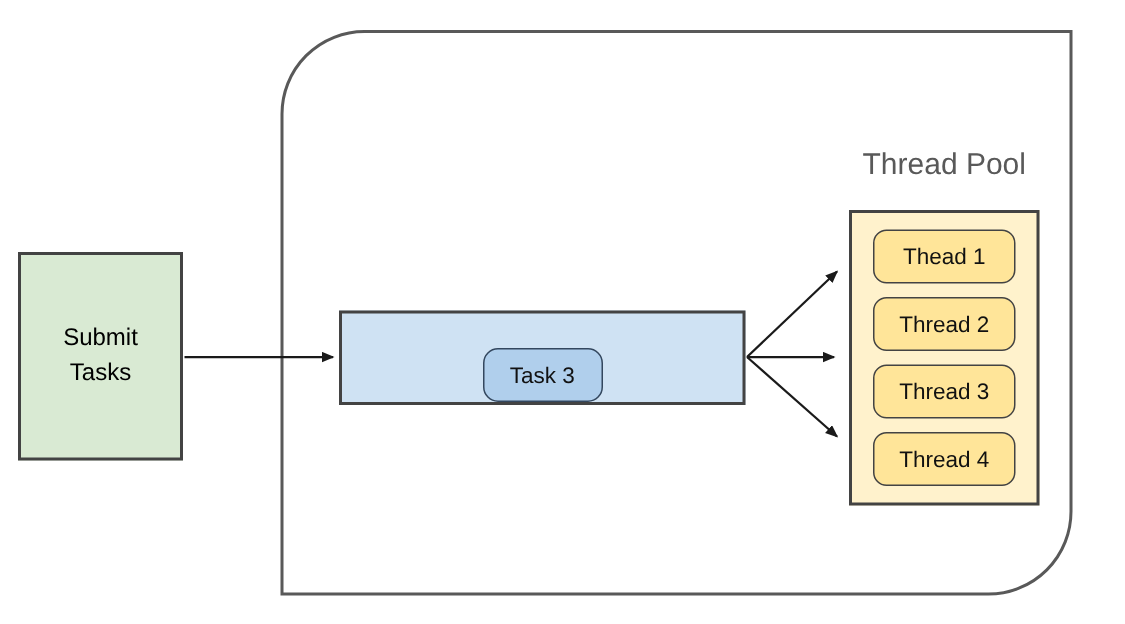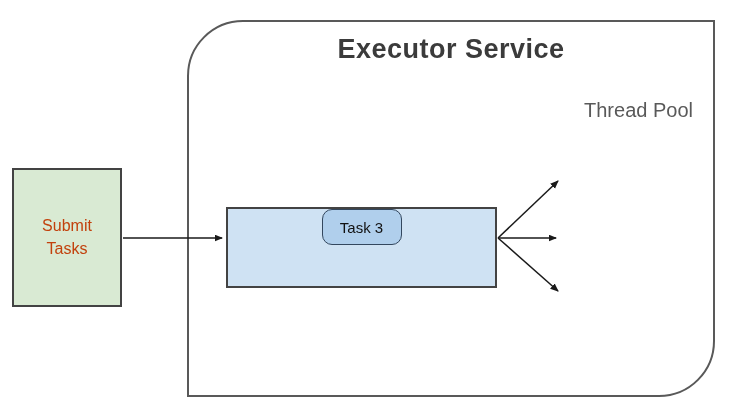--- a/index.html
+++ b/index.html
@@ -45,52 +45,52 @@
     height: 139px;
     background: var(--submit-fill, #d9ead3);
     border: 2px solid var(--border-dark, #434343);
     box-sizing: border-box;
     display: flex;
     align-items: center;
     justify-content: center;
   }
   .submit-box .label {
     font-size: 16px;
-    color: #c2410c;
+    color: #000000;
     text-align: center;
     white-space: pre-line;
     line-height: 1.4;
   }
   .section-label {
     position: absolute;
-    text-align: right;
+    text-align: center;
     font-size: 20px;
     color: var(--label-gray, #595959);
   }
   .bq-label {
     left: 226px;
     top: 162px;
     width: 271px;
   }
   .tp-label {
     left: 566px;
     top: 99px;
     width: 127px;
   }
   .queue {
     position: absolute;
     left: 226px;
     top: 207px;
     width: 271px;
-    height: 81px;
+    height: 63px;
     background: var(--queue-fill, #cfe2f3);
     border: 2px solid var(--border-dark, #434343);
     box-sizing: border-box;
     display: flex;
-    align-items: flex-start;
+    align-items: flex-end;
     justify-content: center;
     gap: 8px;
   }
   .task {
     width: 80px;
     height: 36px;
     background: var(--task-fill, #b0cfec);
     border: 1.5px solid var(--task-border, #33475e);
     border-radius: 10px;
     box-sizing: border-box;
@@ -137,34 +137,39 @@
     pointer-events: none;
   }
 </style>
 </head>
 <body>
 
 <div class="canvas">
 
   <div class="big-container"></div>
 
-  <div class="title">Executor Service</div>
 
   <div class="submit-box">
     <span class="label">Submit
 Tasks</span>
   </div>
 
 
   <div class="queue">
     <div class="task">Task 3</div>
   </div>
 
   <div class="section-label tp-label">Thread Pool</div>
 
+  <div class="pool">
+    <div class="thread">Thead 1</div>
+    <div class="thread">Thread 2</div>
+    <div class="thread">Thread 3</div>
+    <div class="thread">Thread 4</div>
+  </div>
 
   <svg class="arrows" viewBox="0 0 750 416" xmlns="http://www.w3.org/2000/svg">
     <defs>
       <marker id="arrowhead" markerWidth="9" markerHeight="8" refX="7.5" refY="3.5" orient="auto" markerUnits="userSpaceOnUse">
         <path d="M0,0 L8.5,3.5 L0,7 Z" fill="#1a1a1a"></path>
       </marker>
     </defs>
     <line x1="123" y1="238" x2="222" y2="238" stroke="#1a1a1a" stroke-width="1.5" marker-end="url(#arrowhead)"></line>
     <line x1="498" y1="238" x2="558" y2="181" stroke="#1a1a1a" stroke-width="1.5" marker-end="url(#arrowhead)"></line>
     <line x1="498" y1="238" x2="556" y2="238" stroke="#1a1a1a" stroke-width="1.5" marker-end="url(#arrowhead)"></line>

